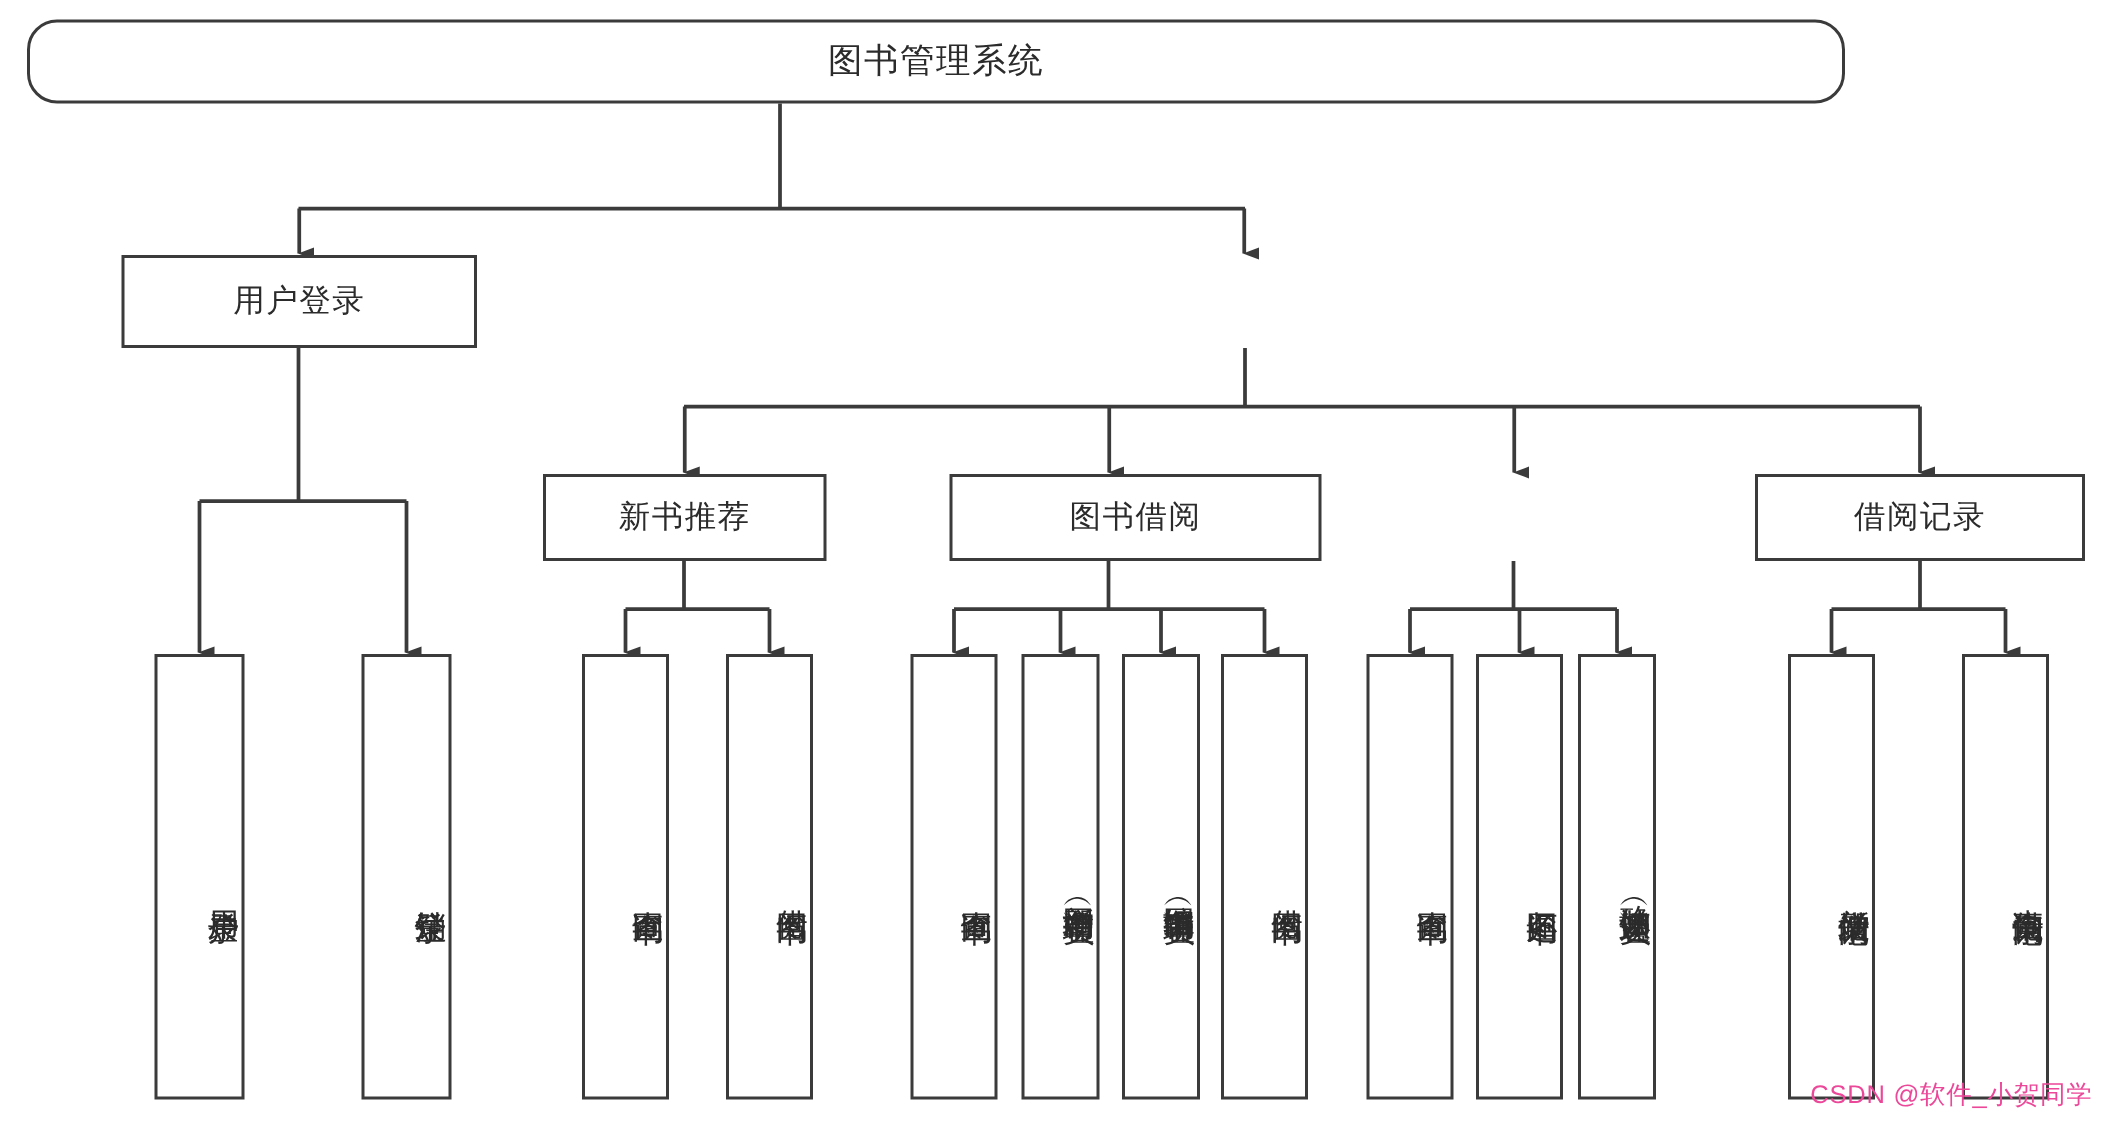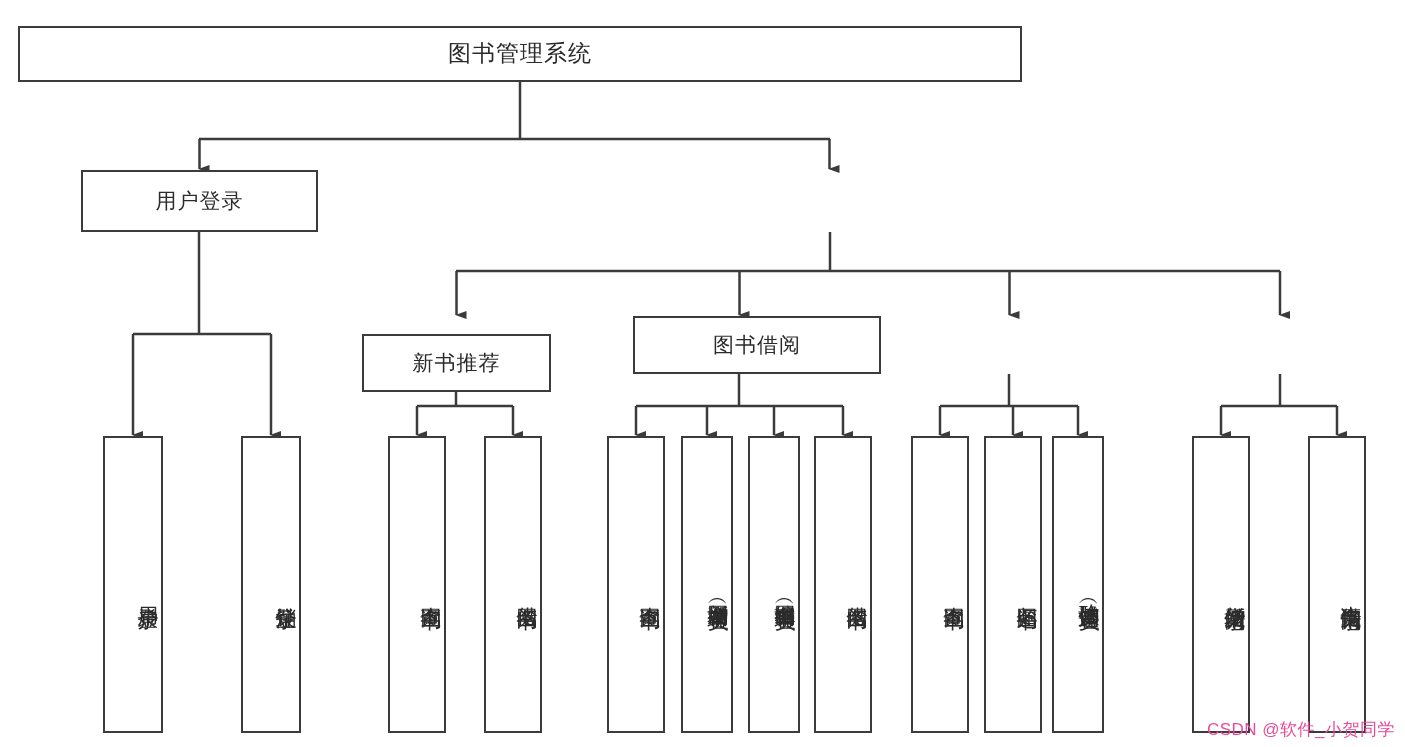--- a/index.html
+++ b/index.html
@@ -110,33 +110,36 @@
         <line x1="940" y1="406" x2="940" y2="435" marker-end="url(#arrowhead)"></line>
         <line x1="1013" y1="406" x2="1013" y2="435" marker-end="url(#arrowhead)"></line>
         <line x1="1078" y1="406" x2="1078" y2="435" marker-end="url(#arrowhead)"></line>
         <line x1="1280" y1="374" x2="1280" y2="406"></line>
         <line x1="1221" y1="406" x2="1337" y2="406"></line>
         <line x1="1221" y1="406" x2="1221" y2="435" marker-end="url(#arrowhead)"></line>
         <line x1="1337" y1="406" x2="1337" y2="435" marker-end="url(#arrowhead)"></line>
       </g>
   </svg>
 
-  <div class="node node-h node-root" style="left:18px; top:26px; width:1004px; height:56px;">
+  <div class="node node-h node-root" style="left:18px; top:13px; width:1212px; height:56px;border-radius:20px;">
     <span>图书管理系统</span>
   </div>
 
   <div class="node node-h" style="left:81px; top:170px; width:237px; height:62px;">
     <span>用户登录</span>
   </div>
 
-  <div class="node node-h" style="left:362px; top:316px; width:189px; height:58px;margin-top:18px;">
+  <div class="node node-h" style="left:362px; top:316px; width:189px; height:58px;">
     <span>新书推荐</span>
   </div>
   <div class="node node-h" style="left:633px; top:316px; width:248px; height:58px;">
     <span>图书借阅</span>
+  </div>
+  <div class="node node-h" style="left:1170px; top:316px; width:220px; height:58px;">
+    <span>借阅记录</span>
   </div>
 
   <div class="node node-v" style="left:103px; top:436px; width:60px; height:297px;">
     <span>用户登录</span>
   </div>
   <div class="node node-v" style="left:241px; top:436px; width:60px; height:297px;">
     <span>注销登录</span>
   </div>
 
   <div class="node node-v" style="left:388px; top:436px; width:58px; height:297px;">

